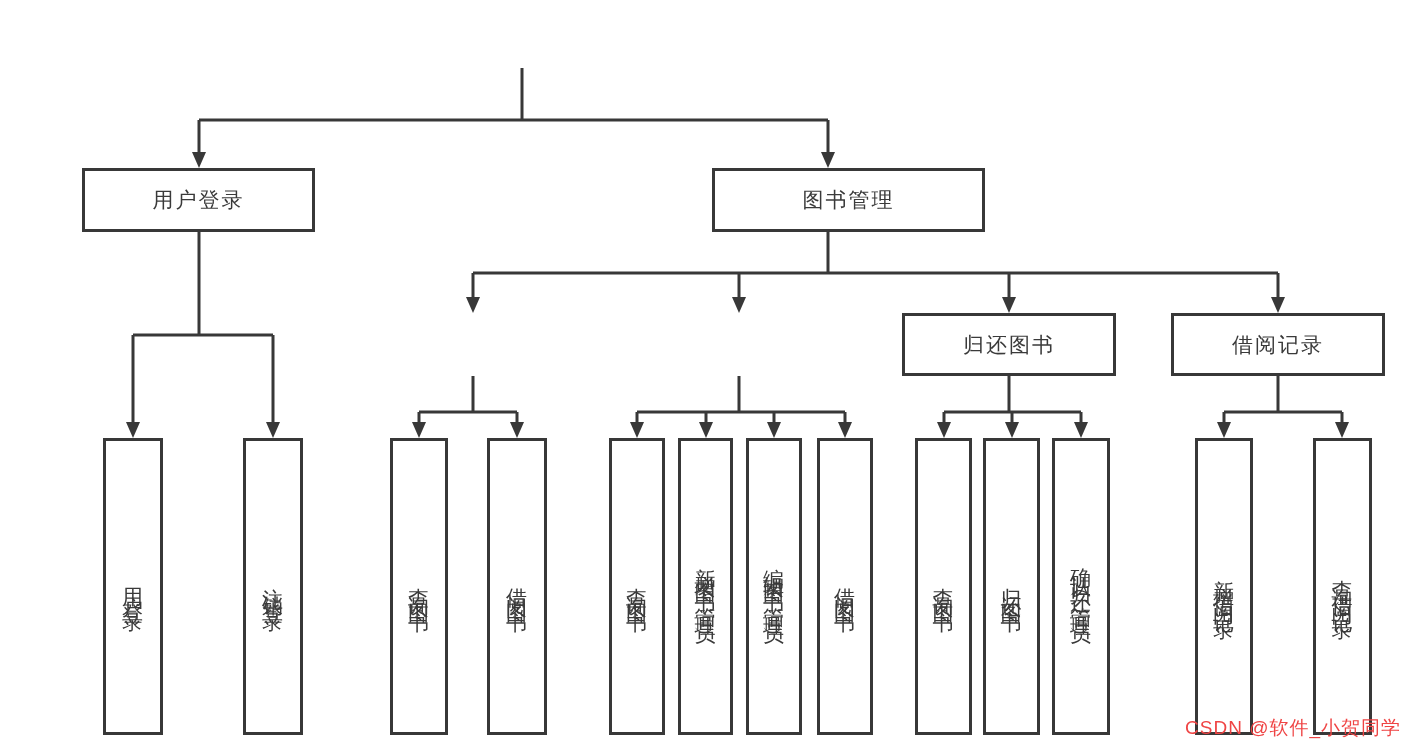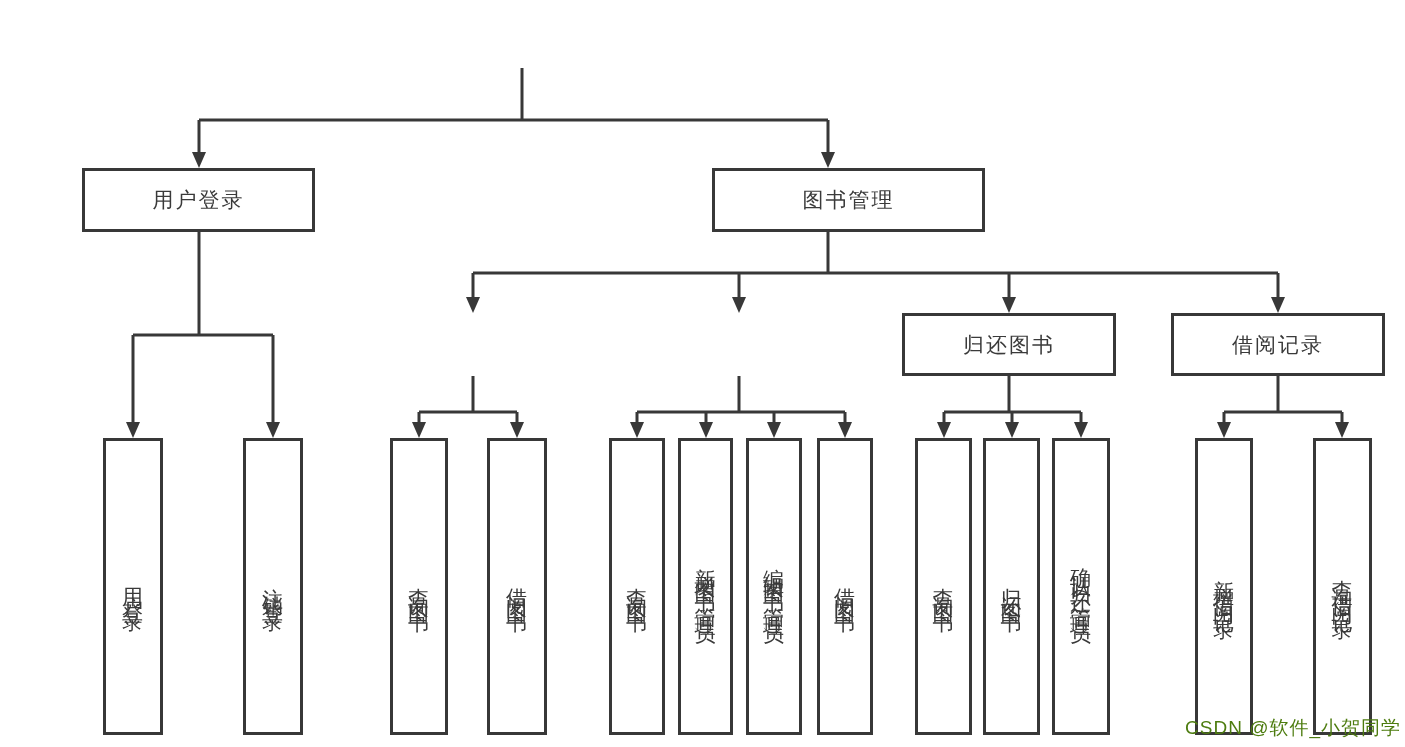--- a/index.html
+++ b/index.html
@@ -14,21 +14,21 @@
     color:#3a3a3a;
   }
   .h-label{font-size:21px;letter-spacing:2px;white-space:nowrap;}
   .v-label{
     writing-mode:vertical-rl;text-orientation:mixed;
     font-size:21px;letter-spacing:8px;line-height:1;white-space:nowrap;
   }
   .leaf{z-index:2;}
   .watermark{
     position:absolute;right:4px;bottom:6px;z-index:3;
-    font-size:19px;color:#4d7c0f;letter-spacing:1px;white-space:nowrap;
+    font-size:19px;color:#ef4444;letter-spacing:1px;white-space:nowrap;
   }
 </style>
 </head>
 <body>
 
 <div class="canvas">
 
   <svg class="connectors" viewBox="0 0 1405 747" xmlns="http://www.w3.org/2000/svg">
     <g stroke="#383838" stroke-width="3" fill="none">
 

